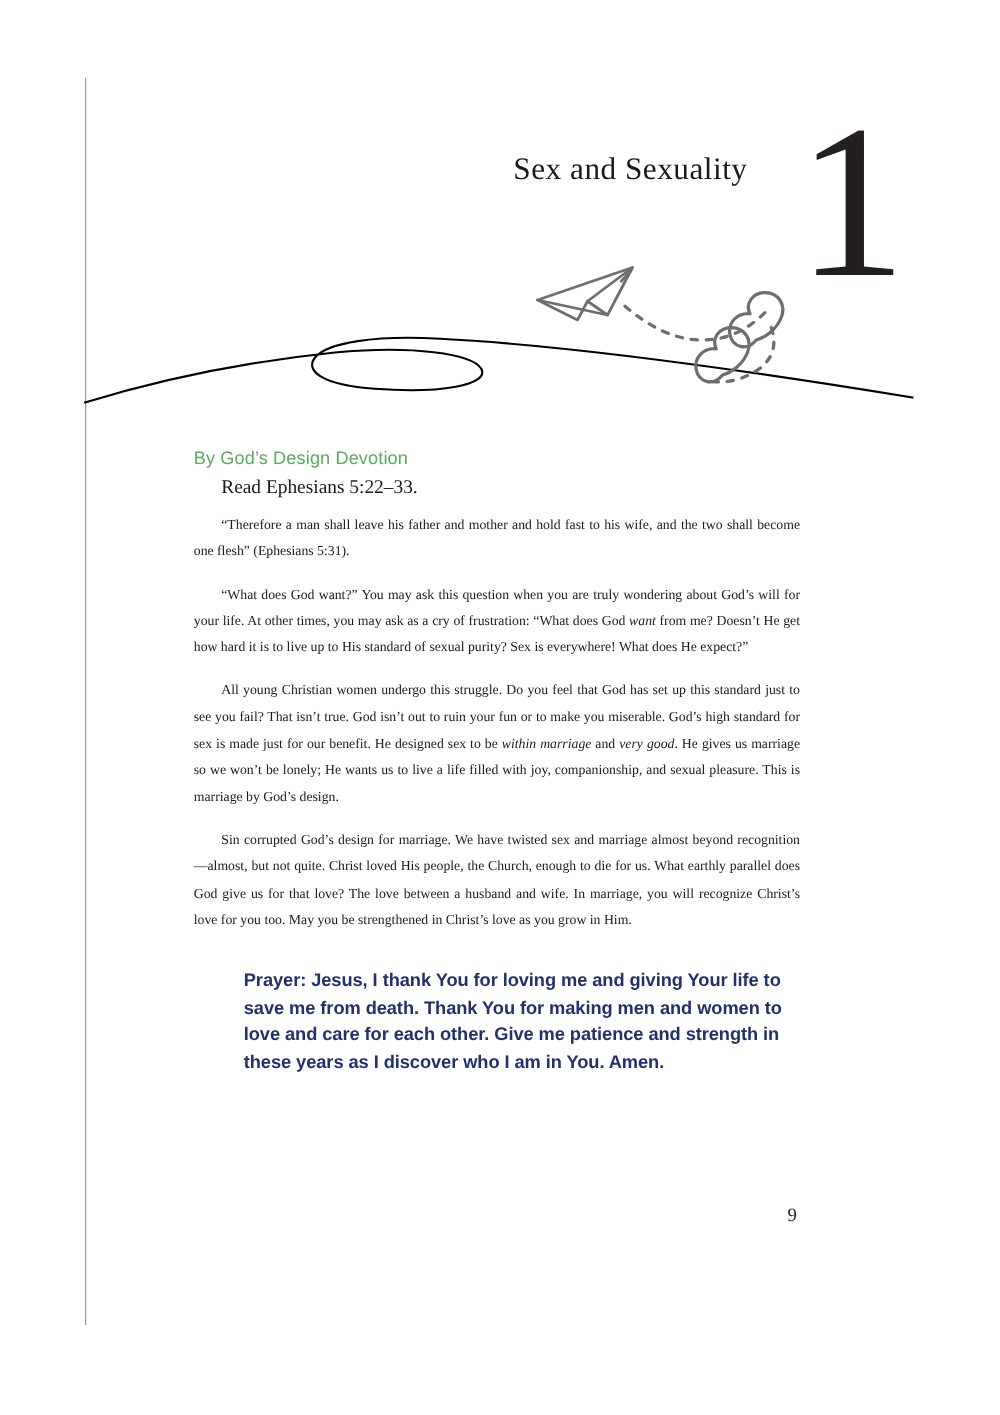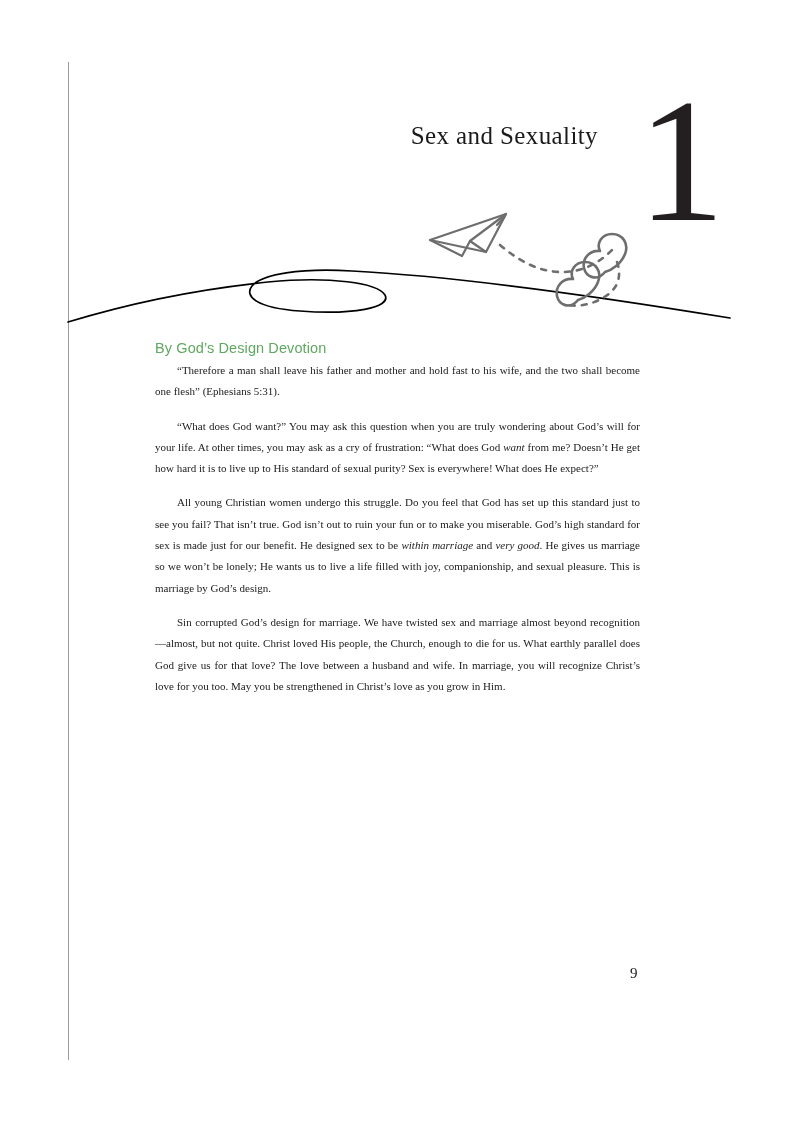--- a/index.html
+++ b/index.html
@@ -73,21 +73,21 @@
     top: 0;
     width: 800px;
     height: 360px;
     overflow: visible;
   }
 
   
   .content {
     position: absolute;
     left: 155px;
-    top: 340px;
+    top: 359px;
     width: 485px;
   }
 
   .section-heading {
     font-family: "Liberation Sans", sans-serif;
     font-size: 14.5px;
     font-weight: 400;
     color: #5FA860;
     margin: 0 0 4px 0;
     letter-spacing: 0.1px;
@@ -190,25 +190,27 @@
                  C 594,292 585,298 578,300 Z"></path>
       </g>
 
     </svg>
   </div>
 
   <div class="content">
 
     <h2 class="section-heading">By God’s Design Devotion</h2>
 
+    <p class="read-line">Read Ephesians 5:22–33.</p>
 
     <div id="paragraphs">
         <p class="body-par"><span>“Therefore a man shall leave his father and mother and hold fast to his wife, and the two shall become one flesh” (Ephesians 5:31).</span></p>
         <p class="body-par"><span>“What does God want?” You may ask this question when you are truly wondering about God’s will for your life. At other times, you may ask as a cry of frustration: “What does God </span><em>want</em><span> from me? Doesn’t He get how hard it is to live up to His standard of sexual purity? Sex is everywhere! What does He expect?”</span></p>
         <p class="body-par"><span>All young Christian women undergo this struggle. Do you feel that God has set up this standard just to see you fail? That isn’t true. God isn’t out to ruin your fun or to make you miserable. God’s high standard for sex is made just for our benefit. He designed sex to be </span><em>within marriage</em><span> and </span><em>very good</em><span>. He gives us marriage so we won’t be lonely; He wants us to live a life filled with joy, companionship, and sexual pleasure. This is marriage by God’s design.</span></p>
         <p class="body-par"><span>Sin corrupted God’s design for marriage. We have twisted sex and marriage almost beyond recognition—almost, but not quite. Christ loved His people, the Church, enough to die for us. What earthly parallel does God give us for that love? The love between a husband and wife. In marriage, you will recognize Christ’s love for you too. May you be strengthened in Christ’s love as you grow in Him.</span></p>
       </div>
 
+    <div class="prayer-block">Prayer: Jesus, I thank You for loving me and giving Your life to save me from death. Thank You for making men and women to love and care for each other. Give me patience and strength in these years as I discover who I am in You. Amen.</div>
   </div>
 
   <div class="folio">9</div>
 
 </div>
 
 </body></html>

